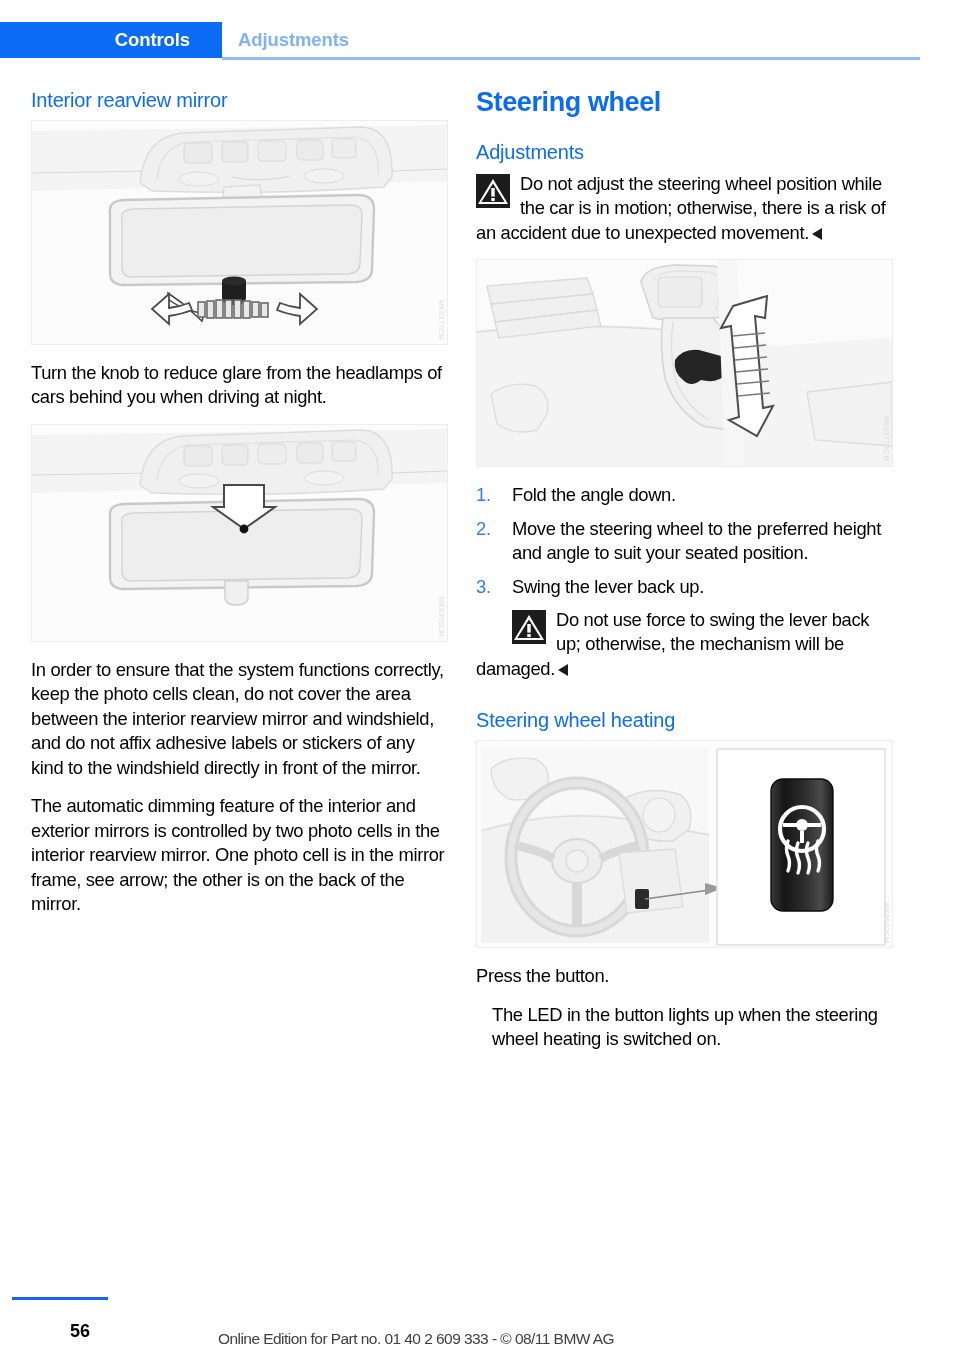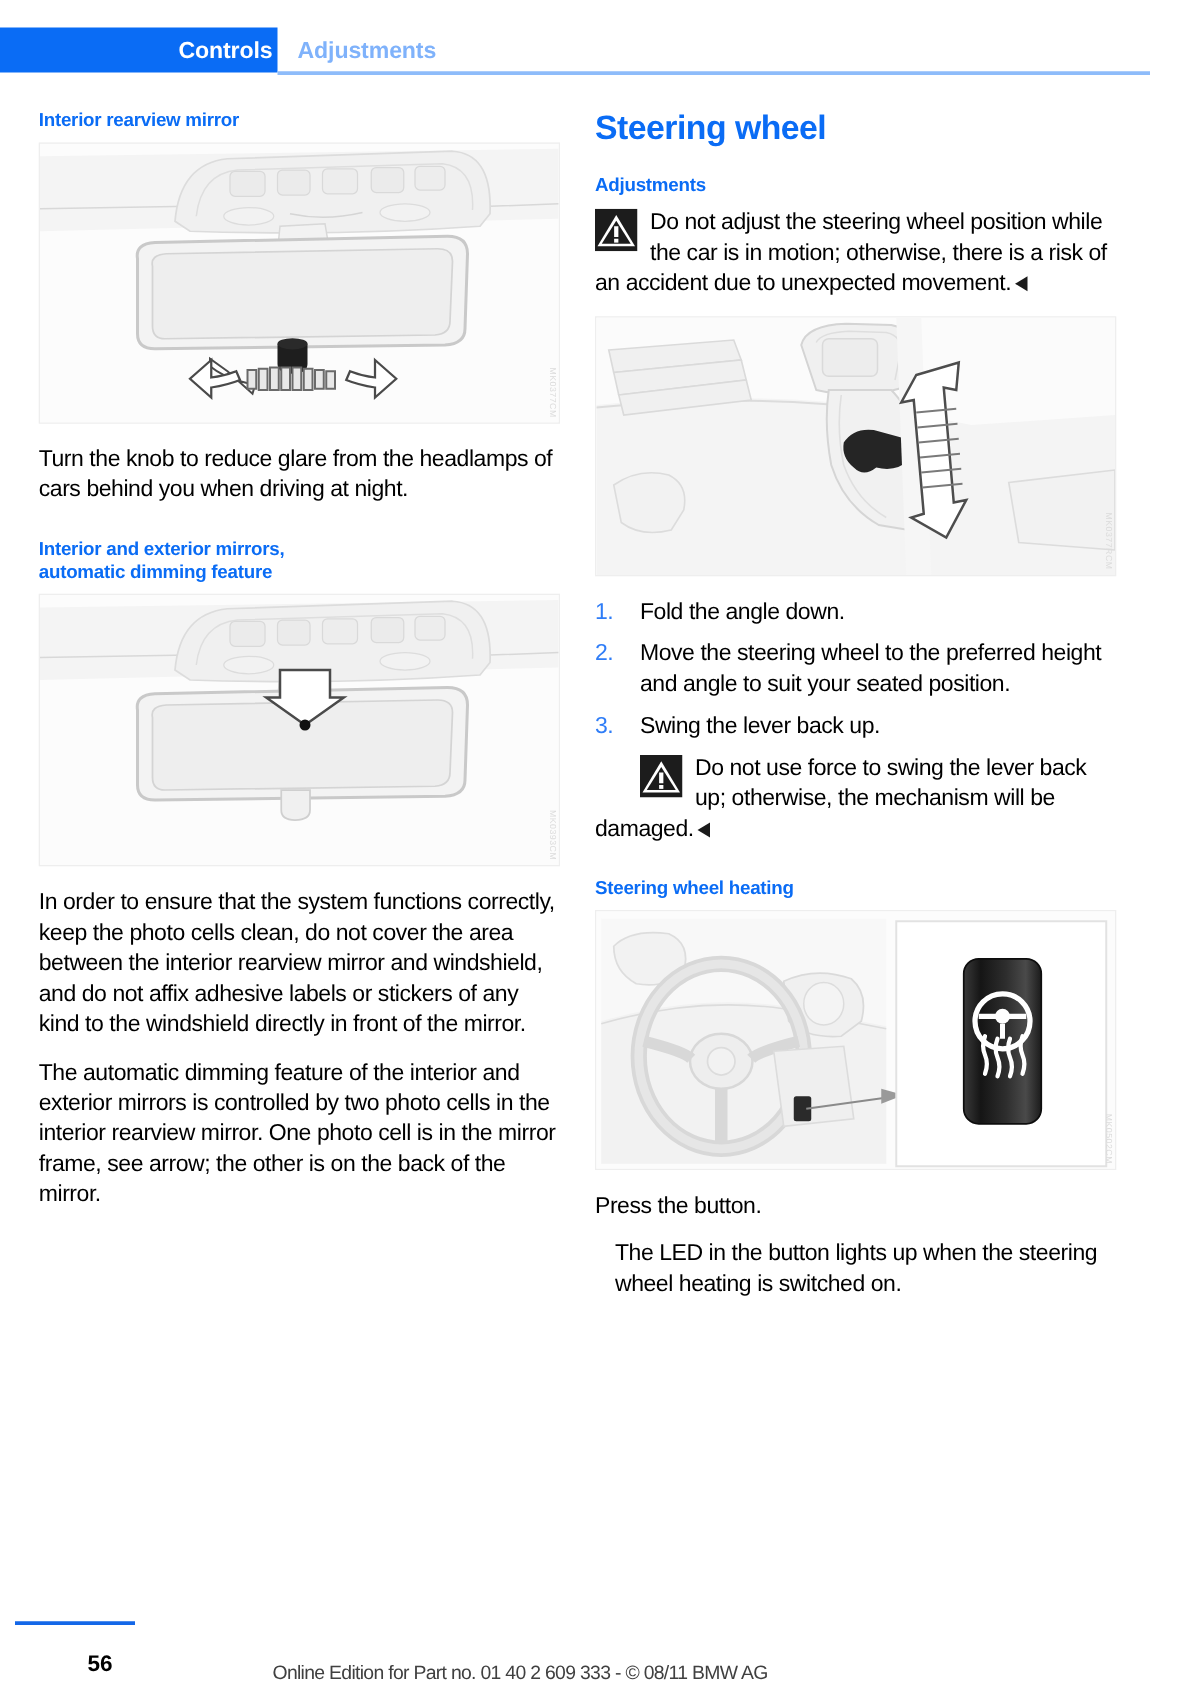--- a/index.html
+++ b/index.html
@@ -24,21 +24,21 @@
   }
   #header-tab-active {
     position: absolute;
     left: 0; top: 0;
     width: 222px; height: 36px;
     background: #0a6cf5;
     box-sizing: border-box;
     display: flex;
     align-items: center;
     justify-content: flex-end;
-    padding-right: 4px;
+    padding-right: 32px;
     text-align: right;
   }
   #header-tab-active .lbl {
     color: #ffffff;
     font-size: 18.5px;
     font-weight: bold;
     letter-spacing: -0.1px;
   }
   #header-tab-inactive {
     position: absolute;
@@ -73,22 +73,22 @@
   h1.section-title {
     margin: 0 0 22px 0;
     font-size: 27px;
     font-weight: bold;
     color: #0a6cf5;
     letter-spacing: -0.4px;
     line-height: 1.1;
   }
   h2.sub-head {
     margin: 0 0 7px 0;
-    font-size: 15px;
-    font-weight: bold;
+    font-size: 20px;
+    font-weight: normal;
     color: #0a6cf5;
     letter-spacing: -0.2px;
     line-height: 1.25;
   }
   h2.sub-head.spaced { margin-top: 27px; }
 
   p.body-text {
     margin: 0 0 14px 0;
     font-size: 18.4px;
     line-height: 1.33;
@@ -248,24 +248,20 @@
         <rect x="211" y="180" width="7" height="17"></rect>
         <rect x="220" y="181" width="7" height="15"></rect>
         <rect x="229" y="182" width="7" height="14"></rect>
       </g>
     </svg>
     <span class="code">MK0377CM</span>
   </div>
 
   <p class="body-text">Turn the knob to reduce glare from the headlamps of cars behind you when driving at night.</p>
 
-  <h2 class="sub-head spaced">
-    <span>Interior and exterior mirrors,</span><br>
-    <span>automatic dimming feature</span>
-  </h2>
 
   <div class="figure fig-h218">
     <svg width="415" height="216" viewBox="0 0 415 216">
       <rect x="0" y="0" width="415" height="216" fill="#fcfcfc"></rect>
       <path d="M0 10 L415 4 L415 58 L0 68 Z" fill="#f4f4f4"></path>
       <path d="M0 50 L120 48 L200 54 L415 46" fill="none" stroke="#d8d8d8" stroke-width="1.2"></path>
       <path d="M108 60 Q112 15 150 11 L330 5 Q362 7 360 54 L352 64 Q240 72 120 68 Z" fill="#f0f0f0" stroke="#dcdcdc" stroke-width="1.4"></path>
       <path d="M125 56 Q129 23 158 20 L322 15 Q348 18 346 51" fill="none" stroke="#dedede" stroke-width="1.2"></path>
       <rect x="152" y="21" width="28" height="20" rx="4" fill="#ebebeb" stroke="#d9d9d9" stroke-width="1"></rect>
       <rect x="190" y="20" width="26" height="20" rx="4" fill="#ebebeb" stroke="#d9d9d9" stroke-width="1"></rect>

